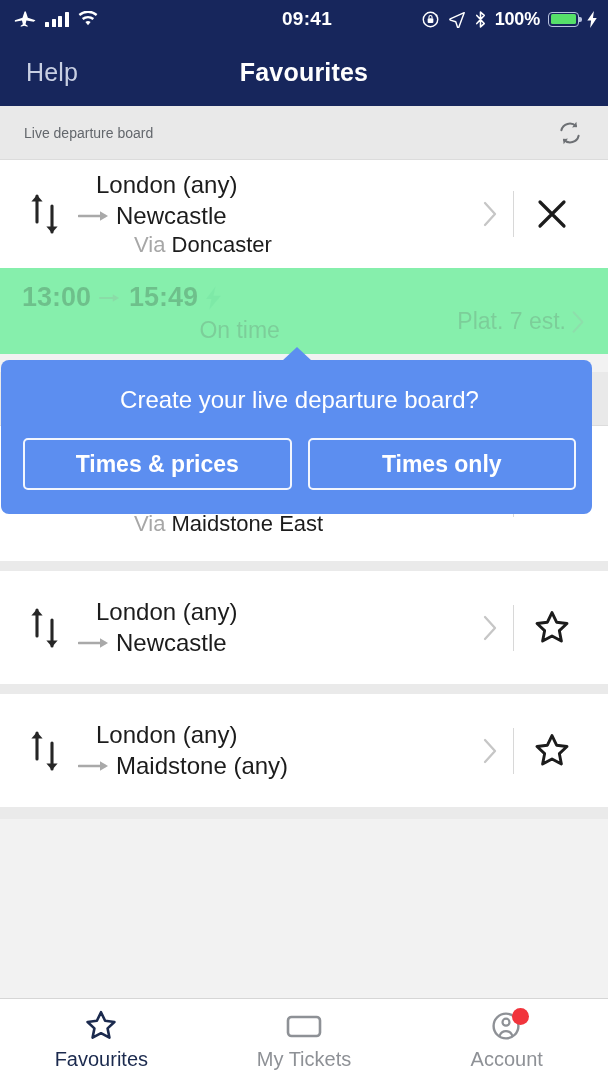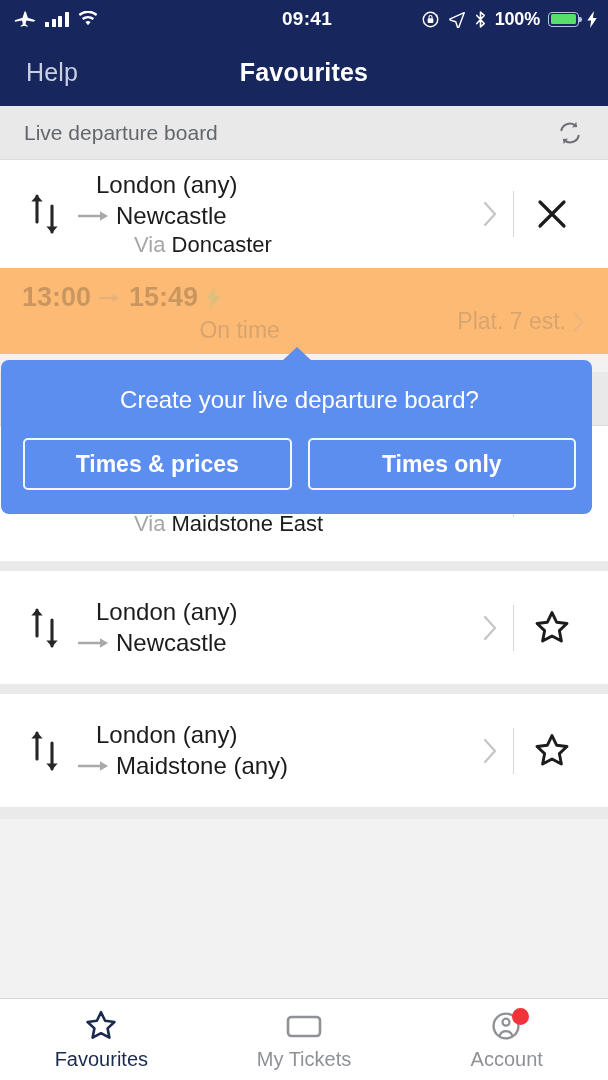--- a/index.html
+++ b/index.html
@@ -55,24 +55,24 @@
     position: absolute; left: 0; right: 0; text-align: center;
     color: #ffffff; font-size: 25px; font-weight: bold; letter-spacing: .2px;
   }
 
   
   .section-head {
     height: 54px; background: #e9e9e9;
     display: flex; align-items: center; padding: 0 24px;
     border-bottom: 1px solid #dcdcdc;
   }
-  .section-head .sh-title { font-size: 21px; color: #63676c; flex: 1; }
-
-  
-  .card { background: #fdba74; position: relative; }
+  .section-head .sh-title { font-size: 14px; color: #63676c; flex: 1; }
+
+  
+  .card { background: #86efac; position: relative; }
   .row {
     display: flex; align-items: center; padding: 0 18px;
     position: relative; background: #fff;
   }
   .swap {
     width: 54px; flex: 0 0 54px; display: flex; align-items: center; justify-content: center;
   }
   .stations { flex: 1; padding-left: 6px; }
   .st-line { display: flex; align-items: center; line-height: 1.28; }
   .st-from { font-size: 24px; color: #1c1c1c; padding-left: 18px; }

